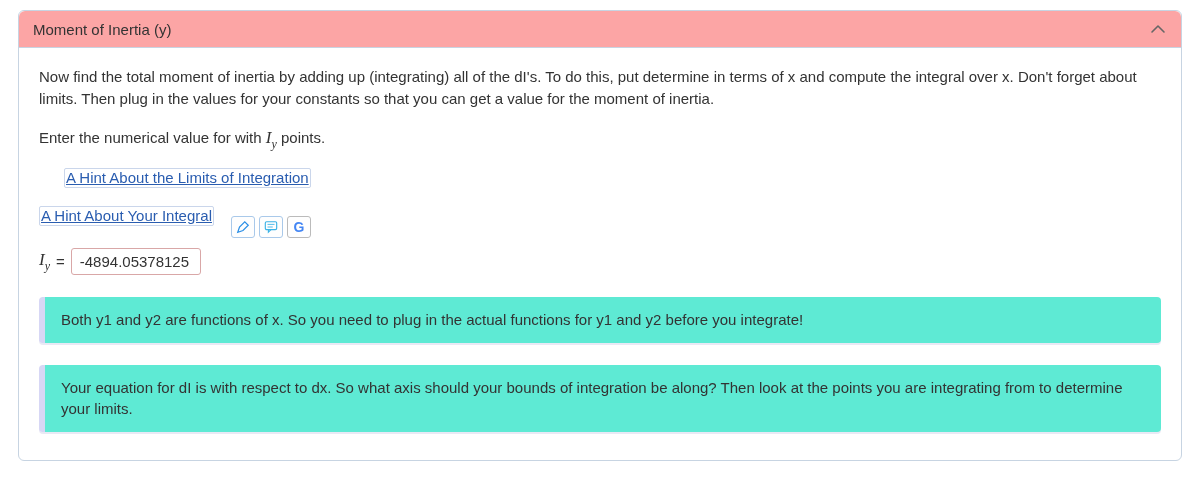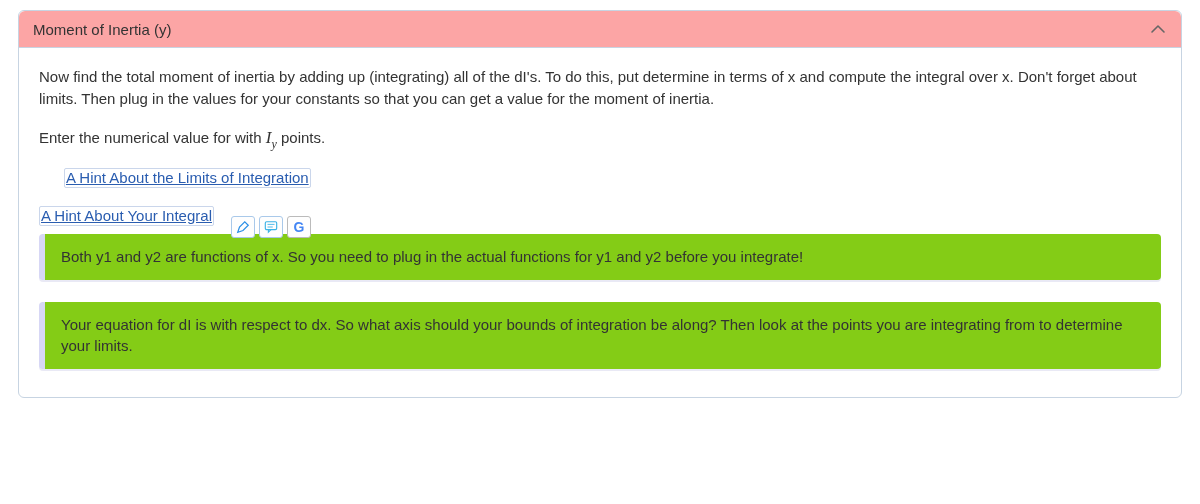--- a/index.html
+++ b/index.html
@@ -93,21 +93,21 @@
     border-radius: 3px;
     padding: 4px 8px;
     font-size: 15px;
     width: 130px;
     color: #333;
     font-family: inherit;
   }
   .mathI { font-family: 'Times New Roman', serif; font-style: italic; font-size: 17px;}
   .sub { font-family: 'Times New Roman', serif; font-style: italic; font-size: 12px; vertical-align: sub; position:relative; top:1px;}
   .feedback {
-    background: #84cc16;
+    background: #5eead4;
     border-left: 6px solid #d7d7f5;
     border-radius: 4px;
     padding: 12px 16px;
     margin: 0 0 22px 0;
     line-height: 1.45;
     color: #333;
     box-shadow: 0 2px 0 rgba(200,200,230,0.4);
   }
 </style>
 </head>
@@ -150,19 +150,24 @@
               <line x1="4" y1="5" x2="12" y2="5" stroke="#3bb3e6" stroke-width="1"></line>
               <line x1="4" y1="8" x2="10" y2="8" stroke="#3bb3e6" stroke-width="1"></line>
             </svg>
         </div>
         <div class="tool-btn google">
           <span class="g-letter"><span class="g-b">G</span></span>
         </div>
       </div>
     </div>
 
+    <div class="answer-row">
+      <span><span class="mathI">I</span><span class="sub">y</span></span>
+      <span> = </span>
+      <input class="input-box" type="text" value="-4894.05378125" style="">
+    </div>
 
     <div class="feedback">Both y1 and y2 are functions of x. So you need to plug in the actual functions for y1 and y2 before you integrate!</div>
 
     <div class="feedback">Your equation for dI is with respect to dx. So what axis should your bounds of integration be along? Then look at the points you are integrating from to determine your limits.</div>
 
   </div>
 </div>
 
 </body></html>

